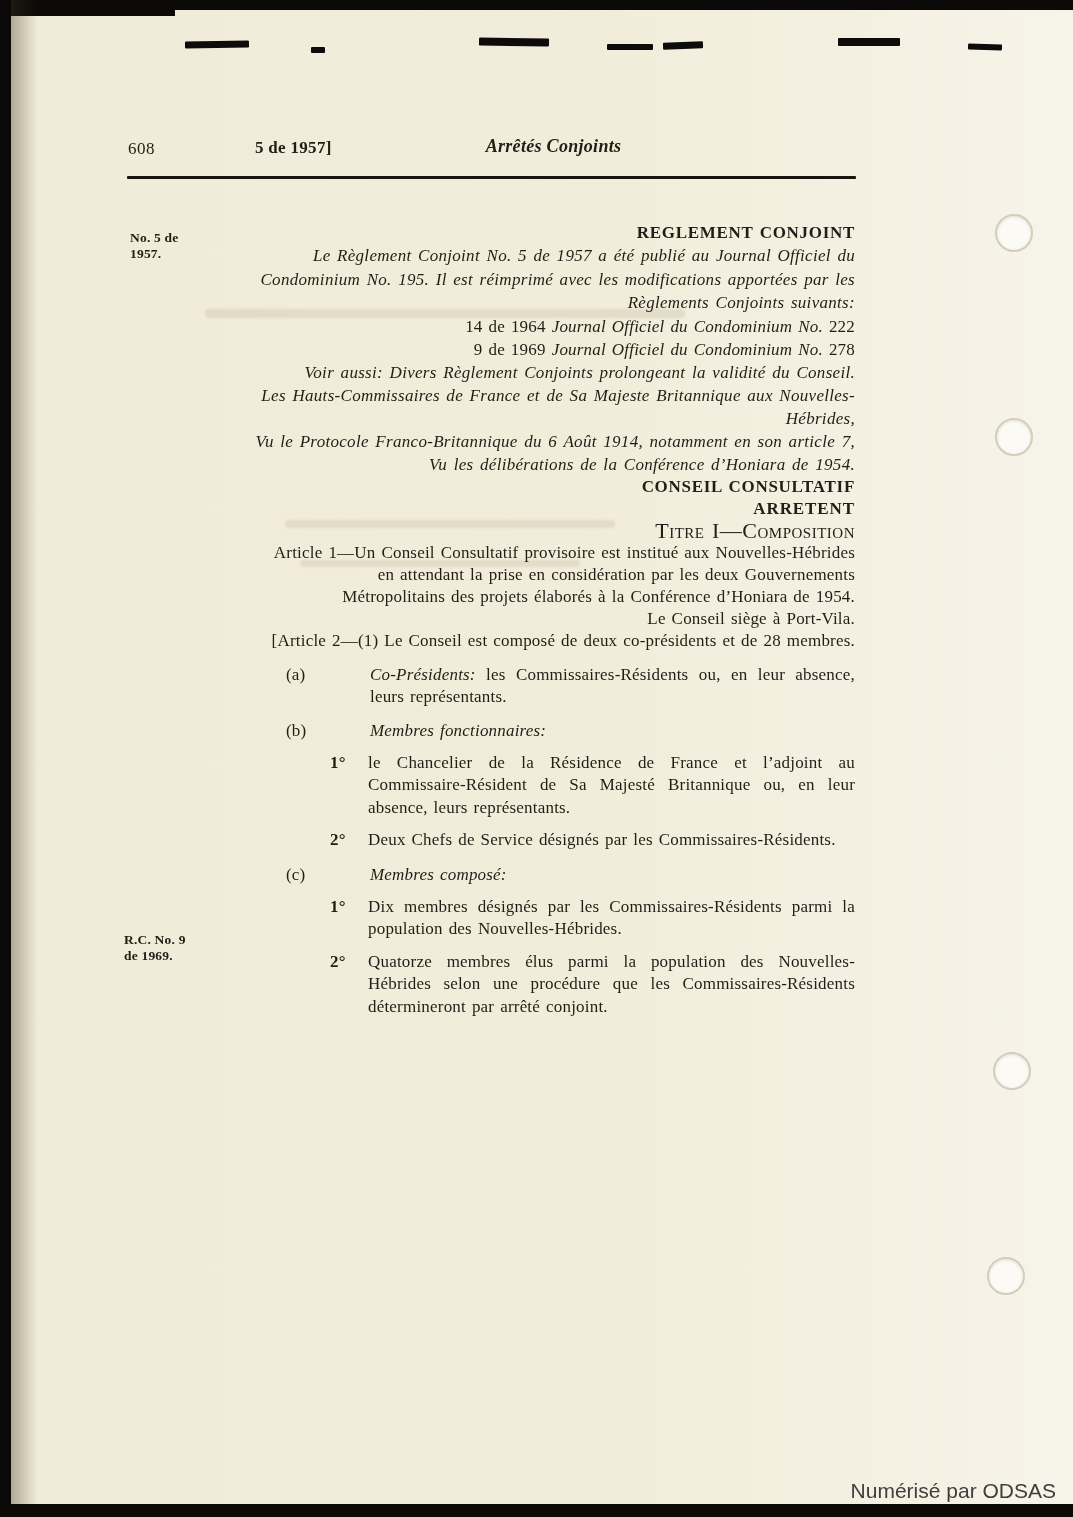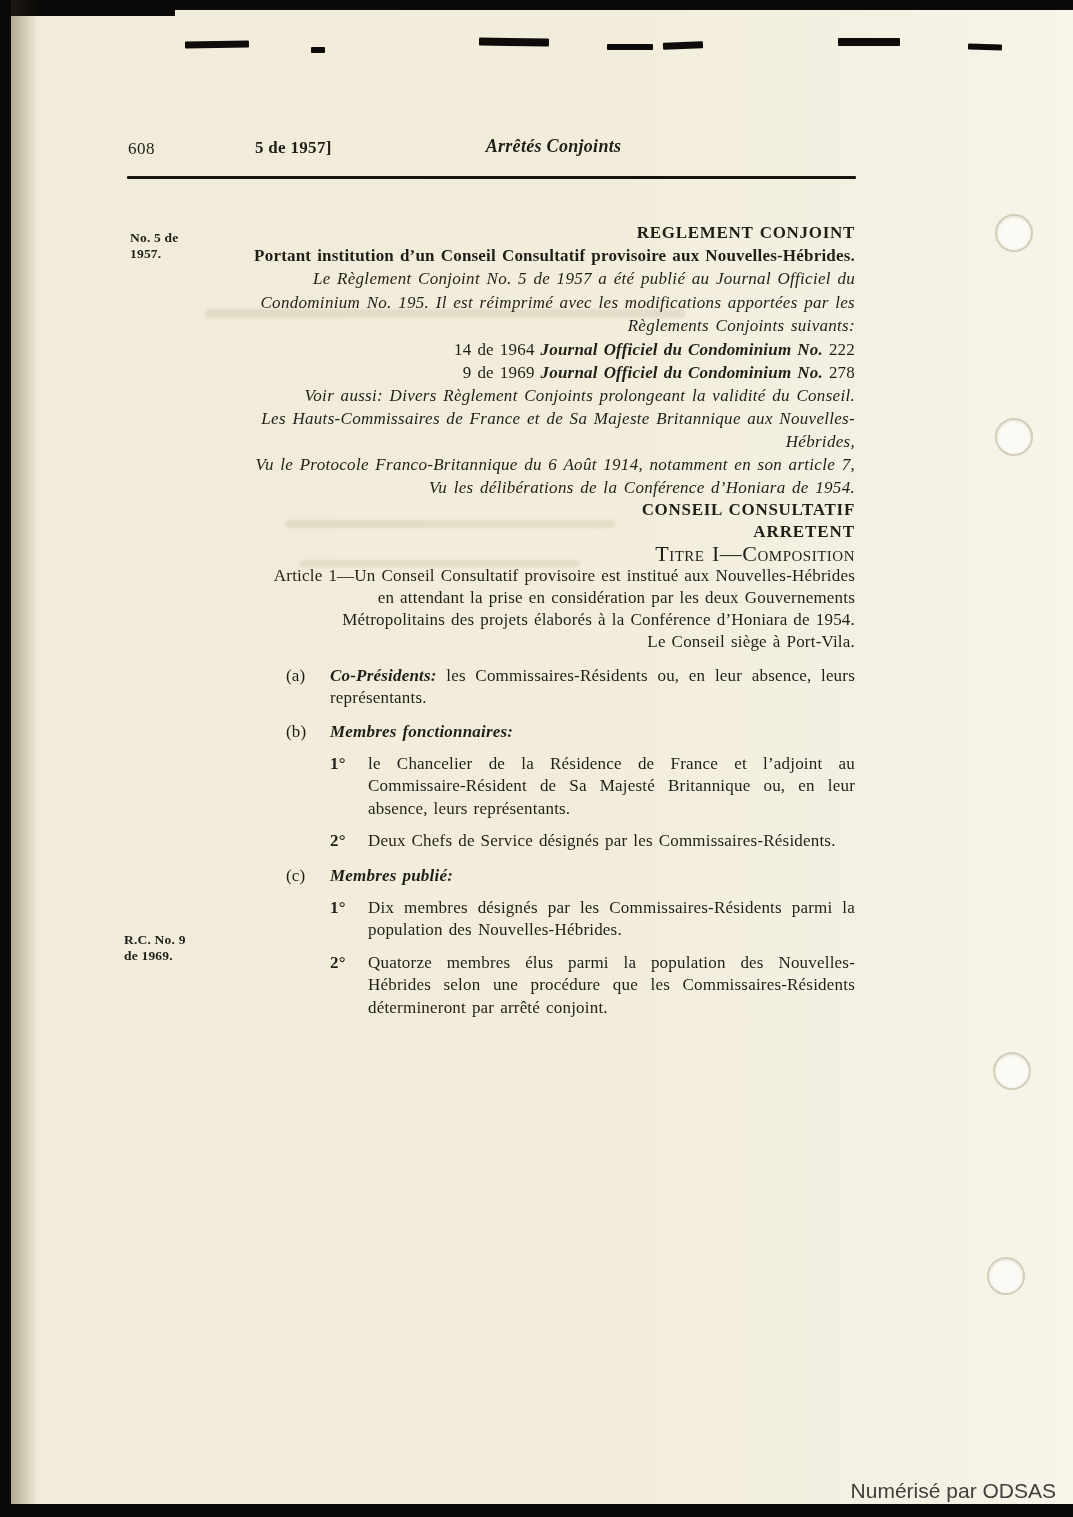--- a/index.html
+++ b/index.html
@@ -43,39 +43,39 @@
 
   
   .margin-note { position: absolute; width: 115px; font-size: 13.5px; font-weight: bold; line-height: 16px; letter-spacing: 0.2px; }
   .mn1 { left: 130px; top: 230px; }
   .mn2 { left: 124px; top: 932px; }
 
   
   .content { position: absolute; left: 252px; top: 222px; width: 603px;
              font-size: 17px; line-height: 22px; letter-spacing: 0.2px; word-spacing: 1.5px; }
   .content p, .content div.block { margin: 0; text-align: right; }
-  .it     { font-style: italic; font-weight: bold; }
+  .it     { font-style: italic; }
 
   .heading        { font-weight: bold; font-size: 17px; letter-spacing: 0.7px; margin-top: 4px; text-align: center; }
   .subject        { font-weight: bold; margin-top: 24px; padding-left: 50px; text-indent: -50px; line-height: 23px; text-align: justify; }
   .reprint        { font-style: italic; margin-top: 28px; text-align: justify; line-height: 23.5px; letter-spacing: 0.3px; word-spacing: 2px; }
   .amendment      { margin-top: 7px; line-height: 23px; }
   .amendment.second { padding-left: 11px; }
   .see-also, .preamble-p { font-style: italic; margin-top: 7px; text-align: justify; line-height: 23px; letter-spacing: 0.3px; word-spacing: 2px; }
   .enactment      { font-weight: bold; letter-spacing: 0.9px; margin-top: 17px; text-align: center; }
   .council-title  { font-weight: bold; letter-spacing: 0.7px; margin-top: 26px; text-align: center; }
   .titre          { font-variant: small-caps; font-size: 22px; letter-spacing: 0.5px; margin-top: 19px; text-align: center; }
 
   .article1   { margin-top: 15px; text-align: justify; padding-left: 34px; text-indent: -34px; }
   .seat       { margin-top: 6px; margin-left: 78px; }
   .art2-intro { margin-top: 22px; text-align: justify; margin-left: -7px; padding-left: 41px; text-indent: -41px; }
 
   .item        { display: flex; margin-left: 34px; margin-top: 12px; }
   .item-label  { flex: 0 0 44px; }
-  .item-text   { flex: 1; text-align: justify; }
+  .item-text   { flex: 1; text-align: justify; margin-left: 40px; }
 
   .subitem      { display: flex; margin-left: 78px; margin-top: 10px; }
   .subitem-num  { flex: 0 0 38px; font-weight: bold; }
   .subitem-text { flex: 1; text-align: justify; line-height: 22.5px; }
 
   .watermark { position: absolute; left: 0; top: 1479px; width: 1056px; text-align: right;
                font-family: "Liberation Sans", sans-serif; font-size: 21px; color: var(--watermark_ink, #3f3e3c); }
 </style>
 </head>
 <body>
@@ -116,21 +116,20 @@
   </div>
   <div class="margin-note mn2">
     <div>R.C. No. 9</div>
     <div>de 1969.</div>
   </div>
 
   <main class="content">
 
     <div class="block heading">REGLEMENT CONJOINT</div>
 
-    <div class="block subject">Portant institution d’un Conseil Consultatif provisoire aux Nouvelles-Hébrides.</div>
 
     <div class="block reprint">Le Règlement Conjoint No. 5 de 1957 a été publié au Journal Officiel du Condominium No. 195. Il est réimprimé avec les modifications apportées par les Règlements Conjoints suivants:</div>
 
     <div class="block amendment">
       <span>14 de 1964</span>
       <span class="it">Journal Officiel du Condominium No.</span>
       <span>222</span>
     </div>
     <div class="block amendment second">
       <span>9 de 1969</span>
@@ -144,20 +143,21 @@
     <div class="block preamble-p">Vu le Protocole Franco-Britannique du 6 Août 1914, notamment en son article 7,</div>
     <div class="block preamble-p">Vu les délibérations de la Conférence d’Honiara de 1954.</div>
 
     <div class="block council-title">CONSEIL CONSULTATIF</div>
     <div class="block enactment">ARRETENT</div>
     <div class="block titre">Titre I—Composition</div>
 
     <div class="block article1">Article 1—Un Conseil Consultatif provisoire est institué aux Nouvelles-Hébrides en attendant la prise en considération par les deux Gouvernements Métropolitains des projets élaborés à la Conférence d’Honiara de 1954.</div>
     <div class="block seat">Le Conseil siège à Port-Vila.</div>
 
+    <div class="block art2-intro">[Article 2—(1) Le Conseil est composé de deux co-présidents et de 28 membres.</div>
 
     <div class="item">
       <div class="item-label">(a)</div>
       <div class="item-text">
         <span class="it">Co-Présidents:</span>
         <span>les Commissaires-Résidents ou, en leur absence, leurs représentants.</span>
       </div>
     </div>
 
     <div class="item">
@@ -172,21 +172,21 @@
       <div class="subitem-text">le Chancelier de la Résidence de France et l’adjoint au Commissaire-Résident de Sa Majesté Britannique ou, en leur absence, leurs représentants.</div>
     </div>
     <div class="subitem">
       <div class="subitem-num">2°</div>
       <div class="subitem-text">Deux Chefs de Service désignés par les Commissaires-Résidents.</div>
     </div>
 
     <div class="item">
       <div class="item-label">(c)</div>
       <div class="item-text">
-        <span class="it">Membres publié:</span>
+        <span class="it">Membres composé:</span>
       </div>
     </div>
 
     <div class="subitem">
       <div class="subitem-num">1°</div>
       <div class="subitem-text">Dix membres désignés par les Commissaires-Résidents parmi la population des Nouvelles-Hébrides.</div>
     </div>
     <div class="subitem">
       <div class="subitem-num">2°</div>
       <div class="subitem-text">Quatorze membres élus parmi la population des Nouvelles-Hébrides selon une procédure que les Commissaires-Résidents détermineront par arrêté conjoint.</div>

